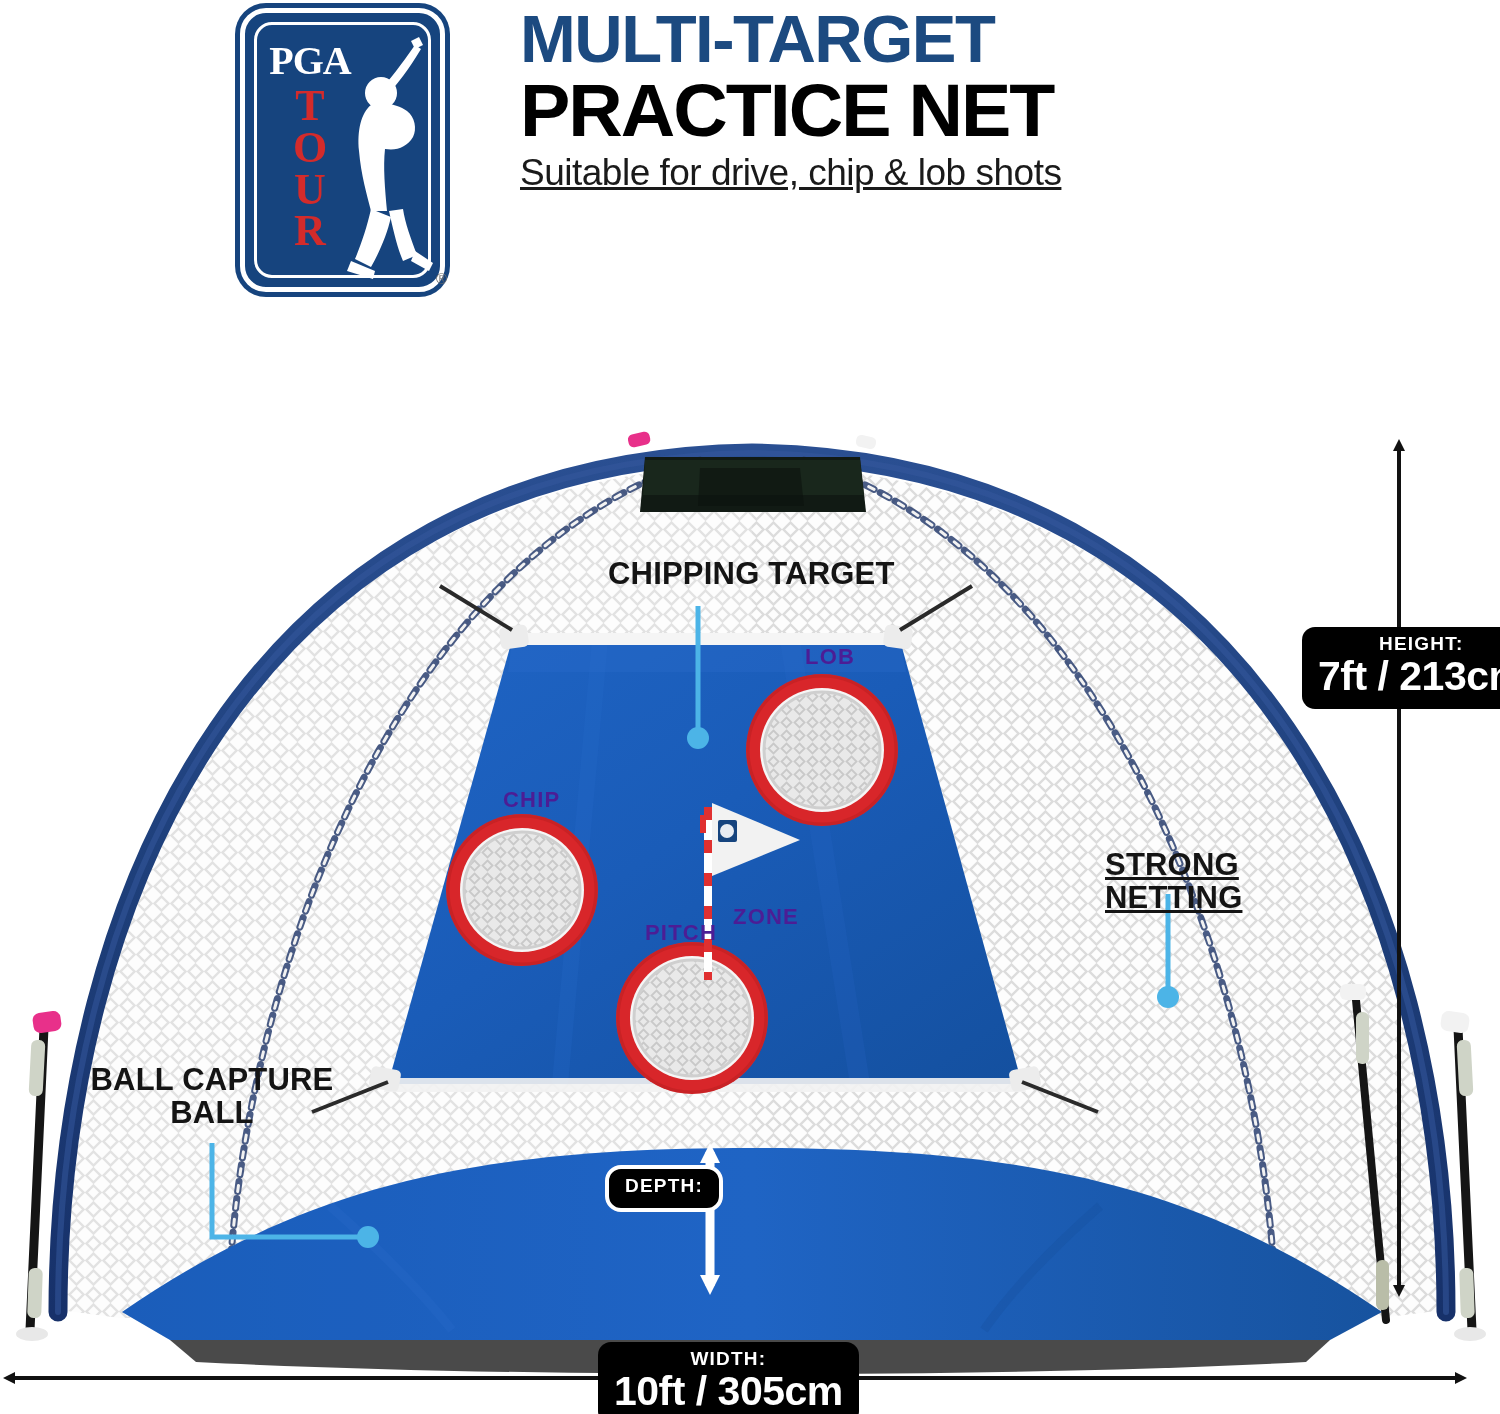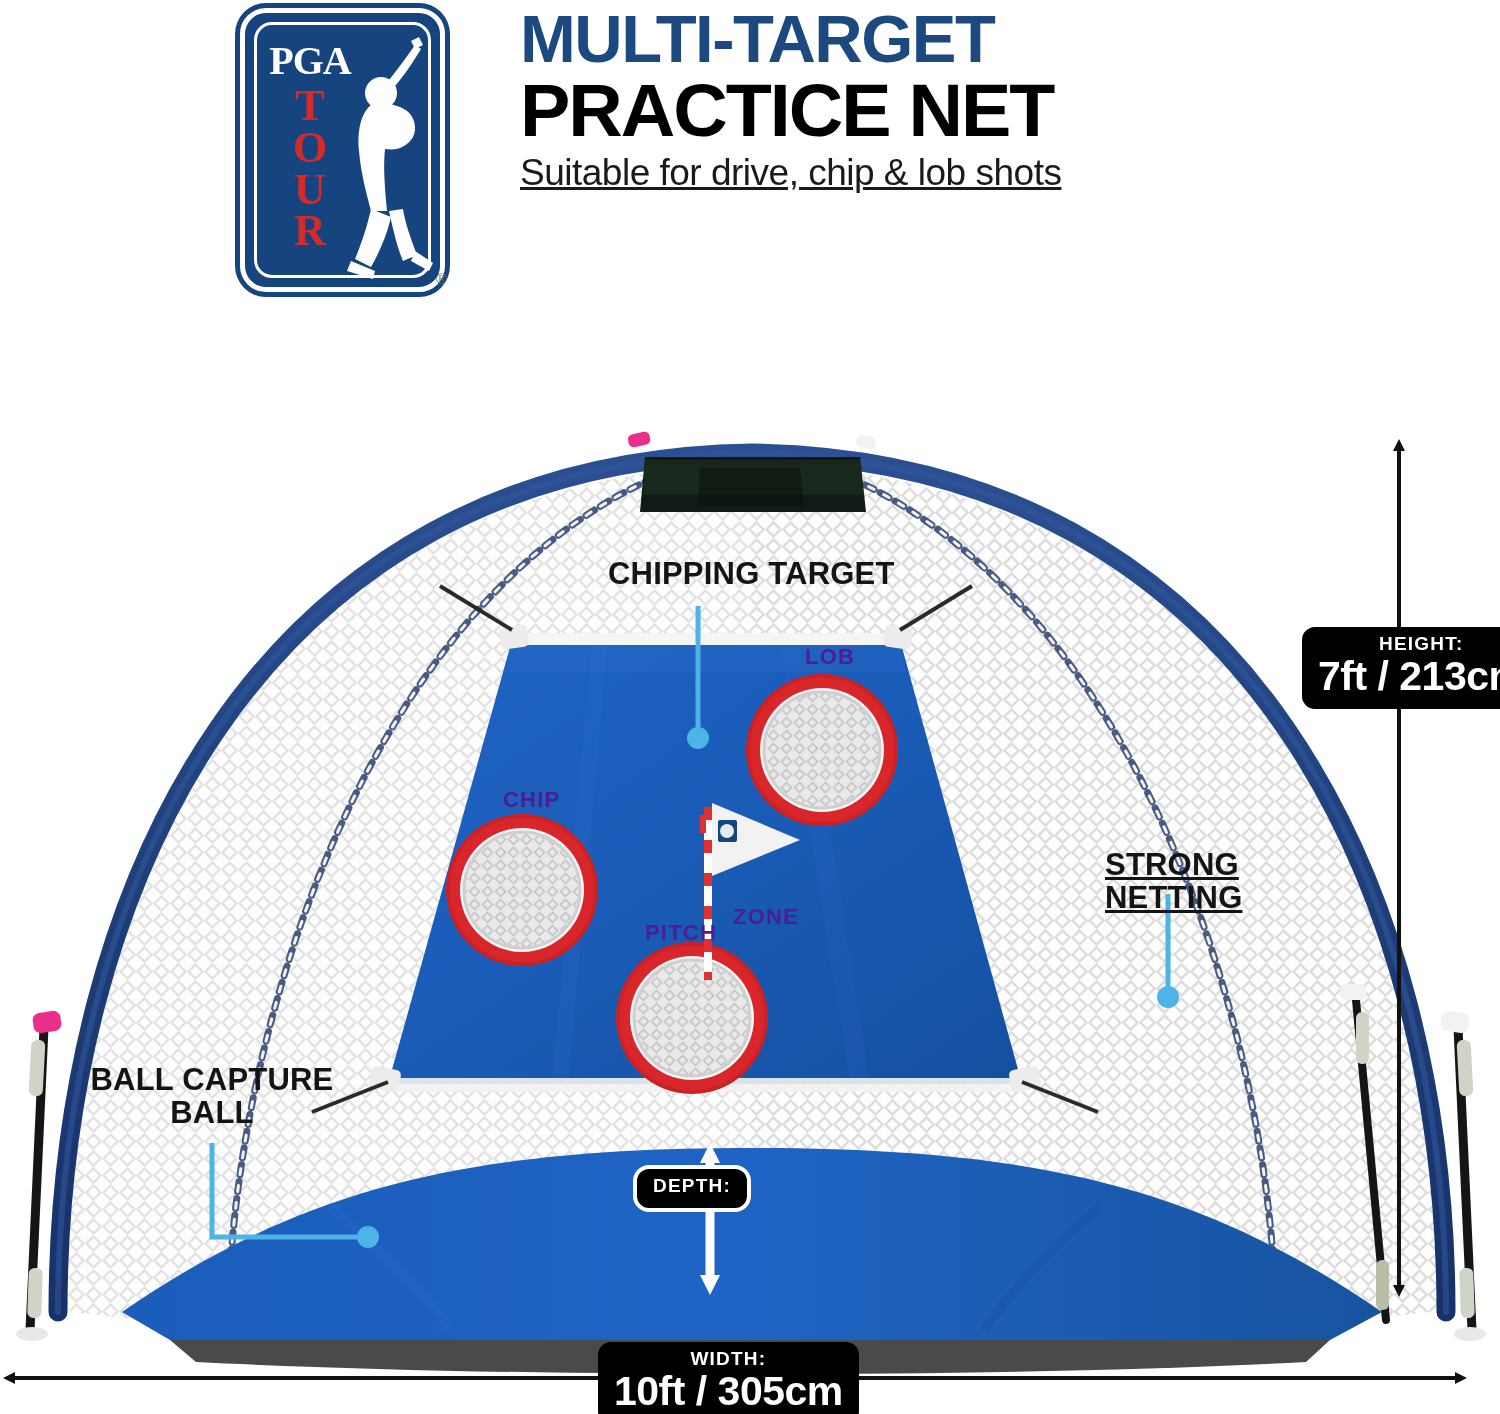--- a/index.html
+++ b/index.html
@@ -82,21 +82,21 @@
   .lbl-lob   { left:805px; top:344px; }
   .lbl-chip  { left:503px; top:487px; }
   .lbl-pitch { left:625px; top:620px;margin-left:20px; }
   .lbl-zone  { left:733px; top:604px; }
 
   
   .badge {
     position:absolute; background:#000000; border-radius:13px;
     color:#ffffff; text-align:center; padding:7px 16px 11px 16px;
   }
-  .badge.outlined { border:4px solid #ffffff; border-radius:16px;margin-left:28px; }
+  .badge.outlined { border:4px solid #ffffff; border-radius:16px; }
   .badge-cap {
     font-size:19px; font-weight:bold; letter-spacing:1.2px; line-height:1.1;
   }
   .badge-val {
     font-size:41px; font-weight:bold; letter-spacing:-0.5px; line-height:1.05;
     white-space:nowrap;
   }
   .bd-height { left:1302px; top:627px; }
   .bd-depth  { left:605px; top:1165px; z-index:6; }
   .bd-width  { left:598px; top:1342px; }

